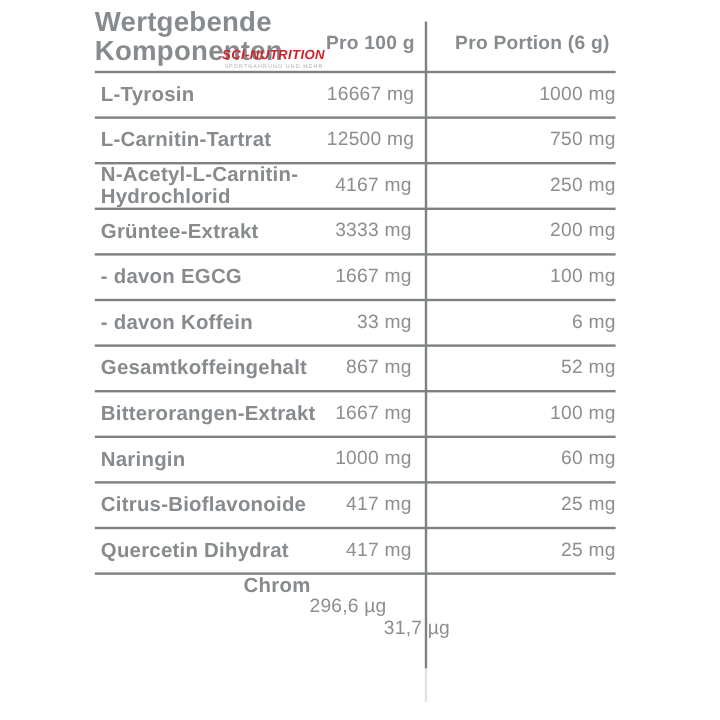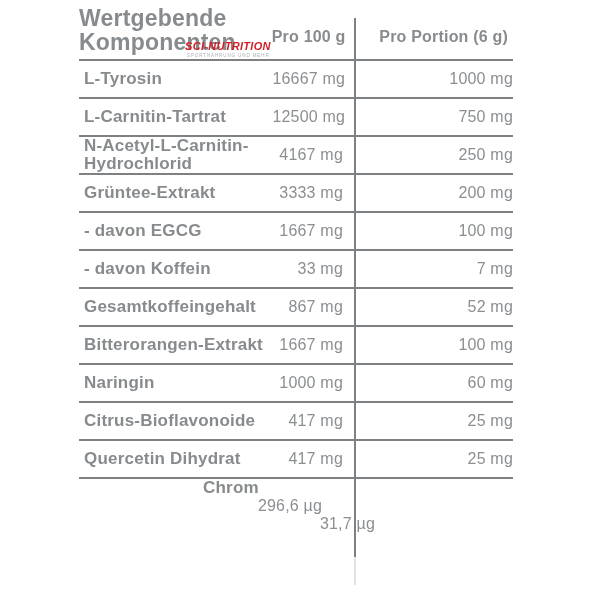--- a/index.html
+++ b/index.html
@@ -116,21 +116,21 @@
 
     <div class="row">
       <div class="cell-label">- davon EGCG</div>
       <div class="cell-v1">1667 mg</div>
       <div class="cell-v2">100 mg</div>
     </div>
 
     <div class="row">
       <div class="cell-label">- davon Koffein</div>
       <div class="cell-v1">33 mg</div>
-      <div class="cell-v2">7 mg</div>
+      <div class="cell-v2">6 mg</div>
     </div>
 
 
     <div class="row">
       <div class="cell-label">Gesamtkoffeingehalt</div>
       <div class="cell-v1">867 mg</div>
       <div class="cell-v2">52 mg</div>
     </div>
 
     <div class="row">

